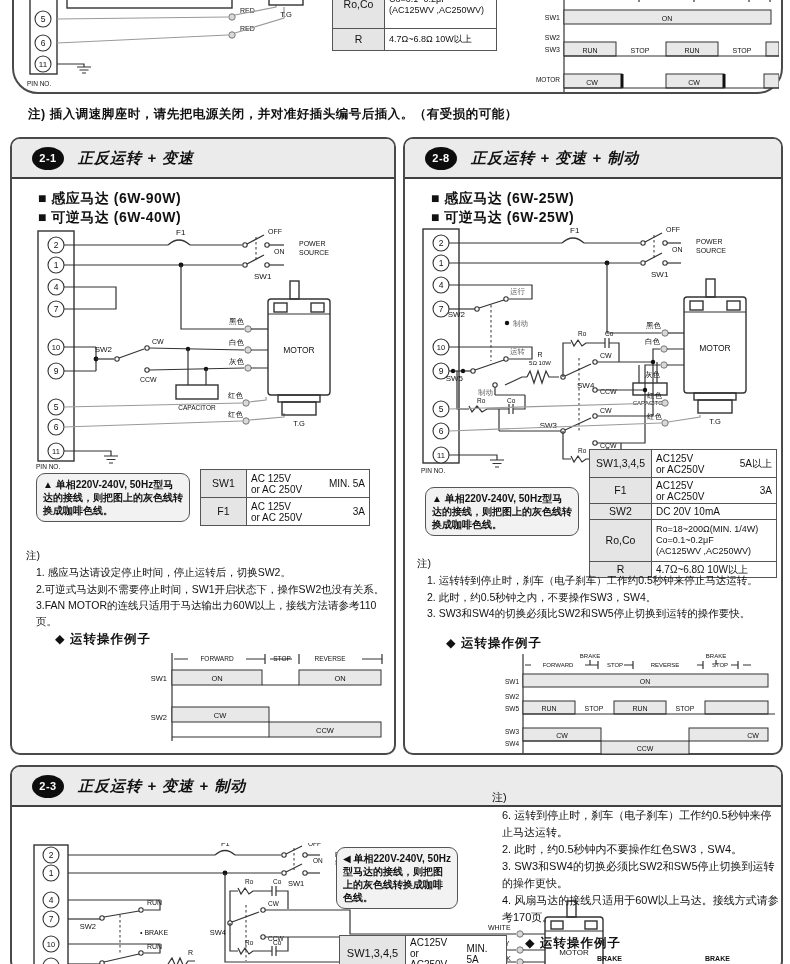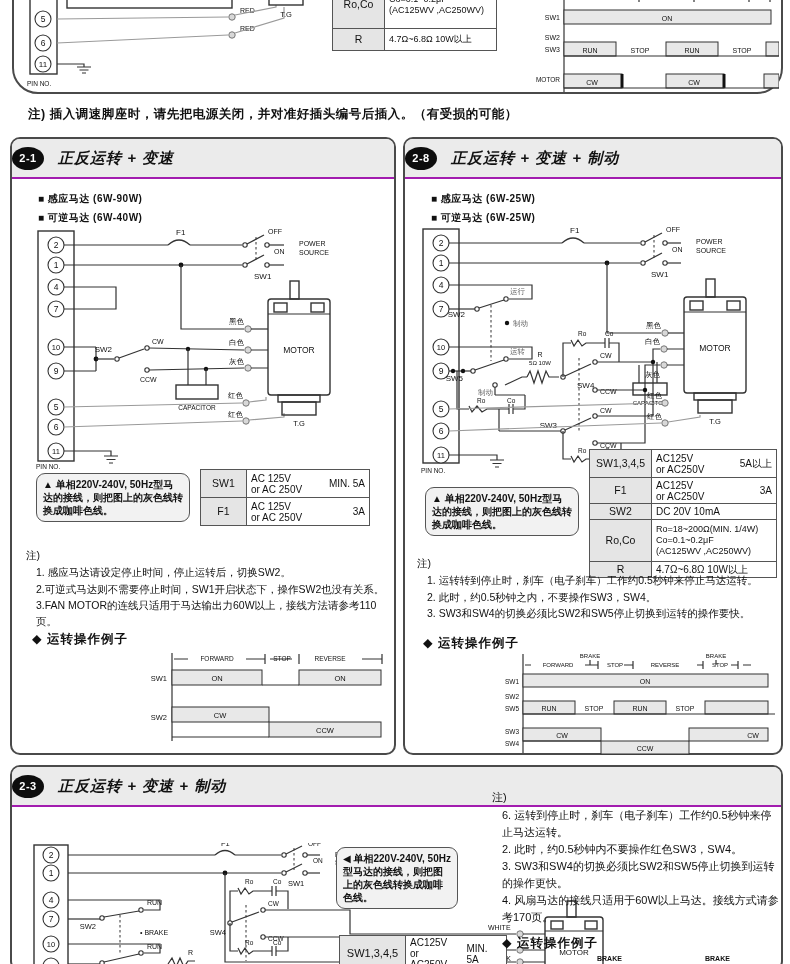--- a/index.html
+++ b/index.html
@@ -1,35 +1,35 @@
 <!DOCTYPE html>
 <html><head>
 <meta charset="utf-8">
 <style>
   * { margin:0; padding:0; box-sizing:border-box; }
   body { background:#fff; font-family:"Liberation Sans","DejaVu Sans",sans-serif; color:#111; }
   #root { position:relative; width:790px; height:964px; background:#fff; overflow:hidden; }
   .panel { position:absolute; border:2px solid #4a4a4a; border-radius:10px; background:#fff; }
-  .panel-header { height:40px; background:#ebebeb; border-bottom:2px solid #a21caf;
-    border-radius:8px 8px 0 0; display:flex; align-items:center; gap:14px; }
+  .panel-header { height:40px; background:#ebebeb; border-bottom:2px solid #404040;
+    border-radius:8px 8px 0 0; display:flex; align-items:center; gap:14px; padding-left:20px; }
   .badge { min-width:32px; height:23px; padding:0 4px; background:#0d0d0d; color:#fff;
     border-radius:50%; display:flex; align-items:center; justify-content:center;
     font-size:11px; font-weight:bold; letter-spacing:0.5px; }
   .panel-title { font-size:15px; font-weight:bold; letter-spacing:1px;font-style:italic; }
-  .bullets { position:absolute; font-size:10px; font-weight:bold; line-height:19px; letter-spacing:0.5px; }
+  .bullets { position:absolute; font-size:14px; font-weight:bold; line-height:19px; letter-spacing:0.5px; }
   .warnbox { position:absolute; border:1.5px solid #555; border-radius:9px; background:#f2f2f2;
     font-size:10px; font-weight:bold; line-height:13px; padding:4px 6px; }
   table.spec { border-collapse:collapse; position:absolute; background:#fff; }
   table.spec td { border:1.5px solid #555; font-size:10px; line-height:11px; padding:1px 4px; vertical-align:middle; }
   table.spec td.key { background:#e5e5e5; text-align:center; font-size:10.5px; }
   .valflex { display:flex; align-items:center; justify-content:space-between; gap:9px; }
   .notes { position:absolute; font-size:10.5px; line-height:1.55; }
   .notes .nt { margin-bottom:1px; }
   .notes .ni { padding-left:10px; text-indent:-0; }
-  .extitle { position:absolute; font-size:12.5px; font-weight:bold; letter-spacing:1px; }
+  .extitle { position:absolute; font-size:12.5px; font-weight:bold; letter-spacing:1px;margin-left:23px; }
   .toplabel { position:absolute; font-size:12.5px; font-weight:bold; letter-spacing:0.5px; }
   svg text { fill:#111; }
   svg .gtx { fill:#666; }
   svg .ln { stroke:#333; stroke-width:1.2; fill:none; }
   svg .lng { stroke:#9a9a9a; stroke-width:1.2; fill:none; }
   svg .dot { fill:#111; }
   svg .conn { fill:#d8d8d8; stroke:#777; stroke-width:1; }
   svg .pinc { fill:#fff; stroke:#333; stroke-width:1.1; }
   svg .box { fill:none; stroke:#333; stroke-width:1.4; }
   svg .bar { fill:#e8e8e8; stroke:#333; stroke-width:1; }

